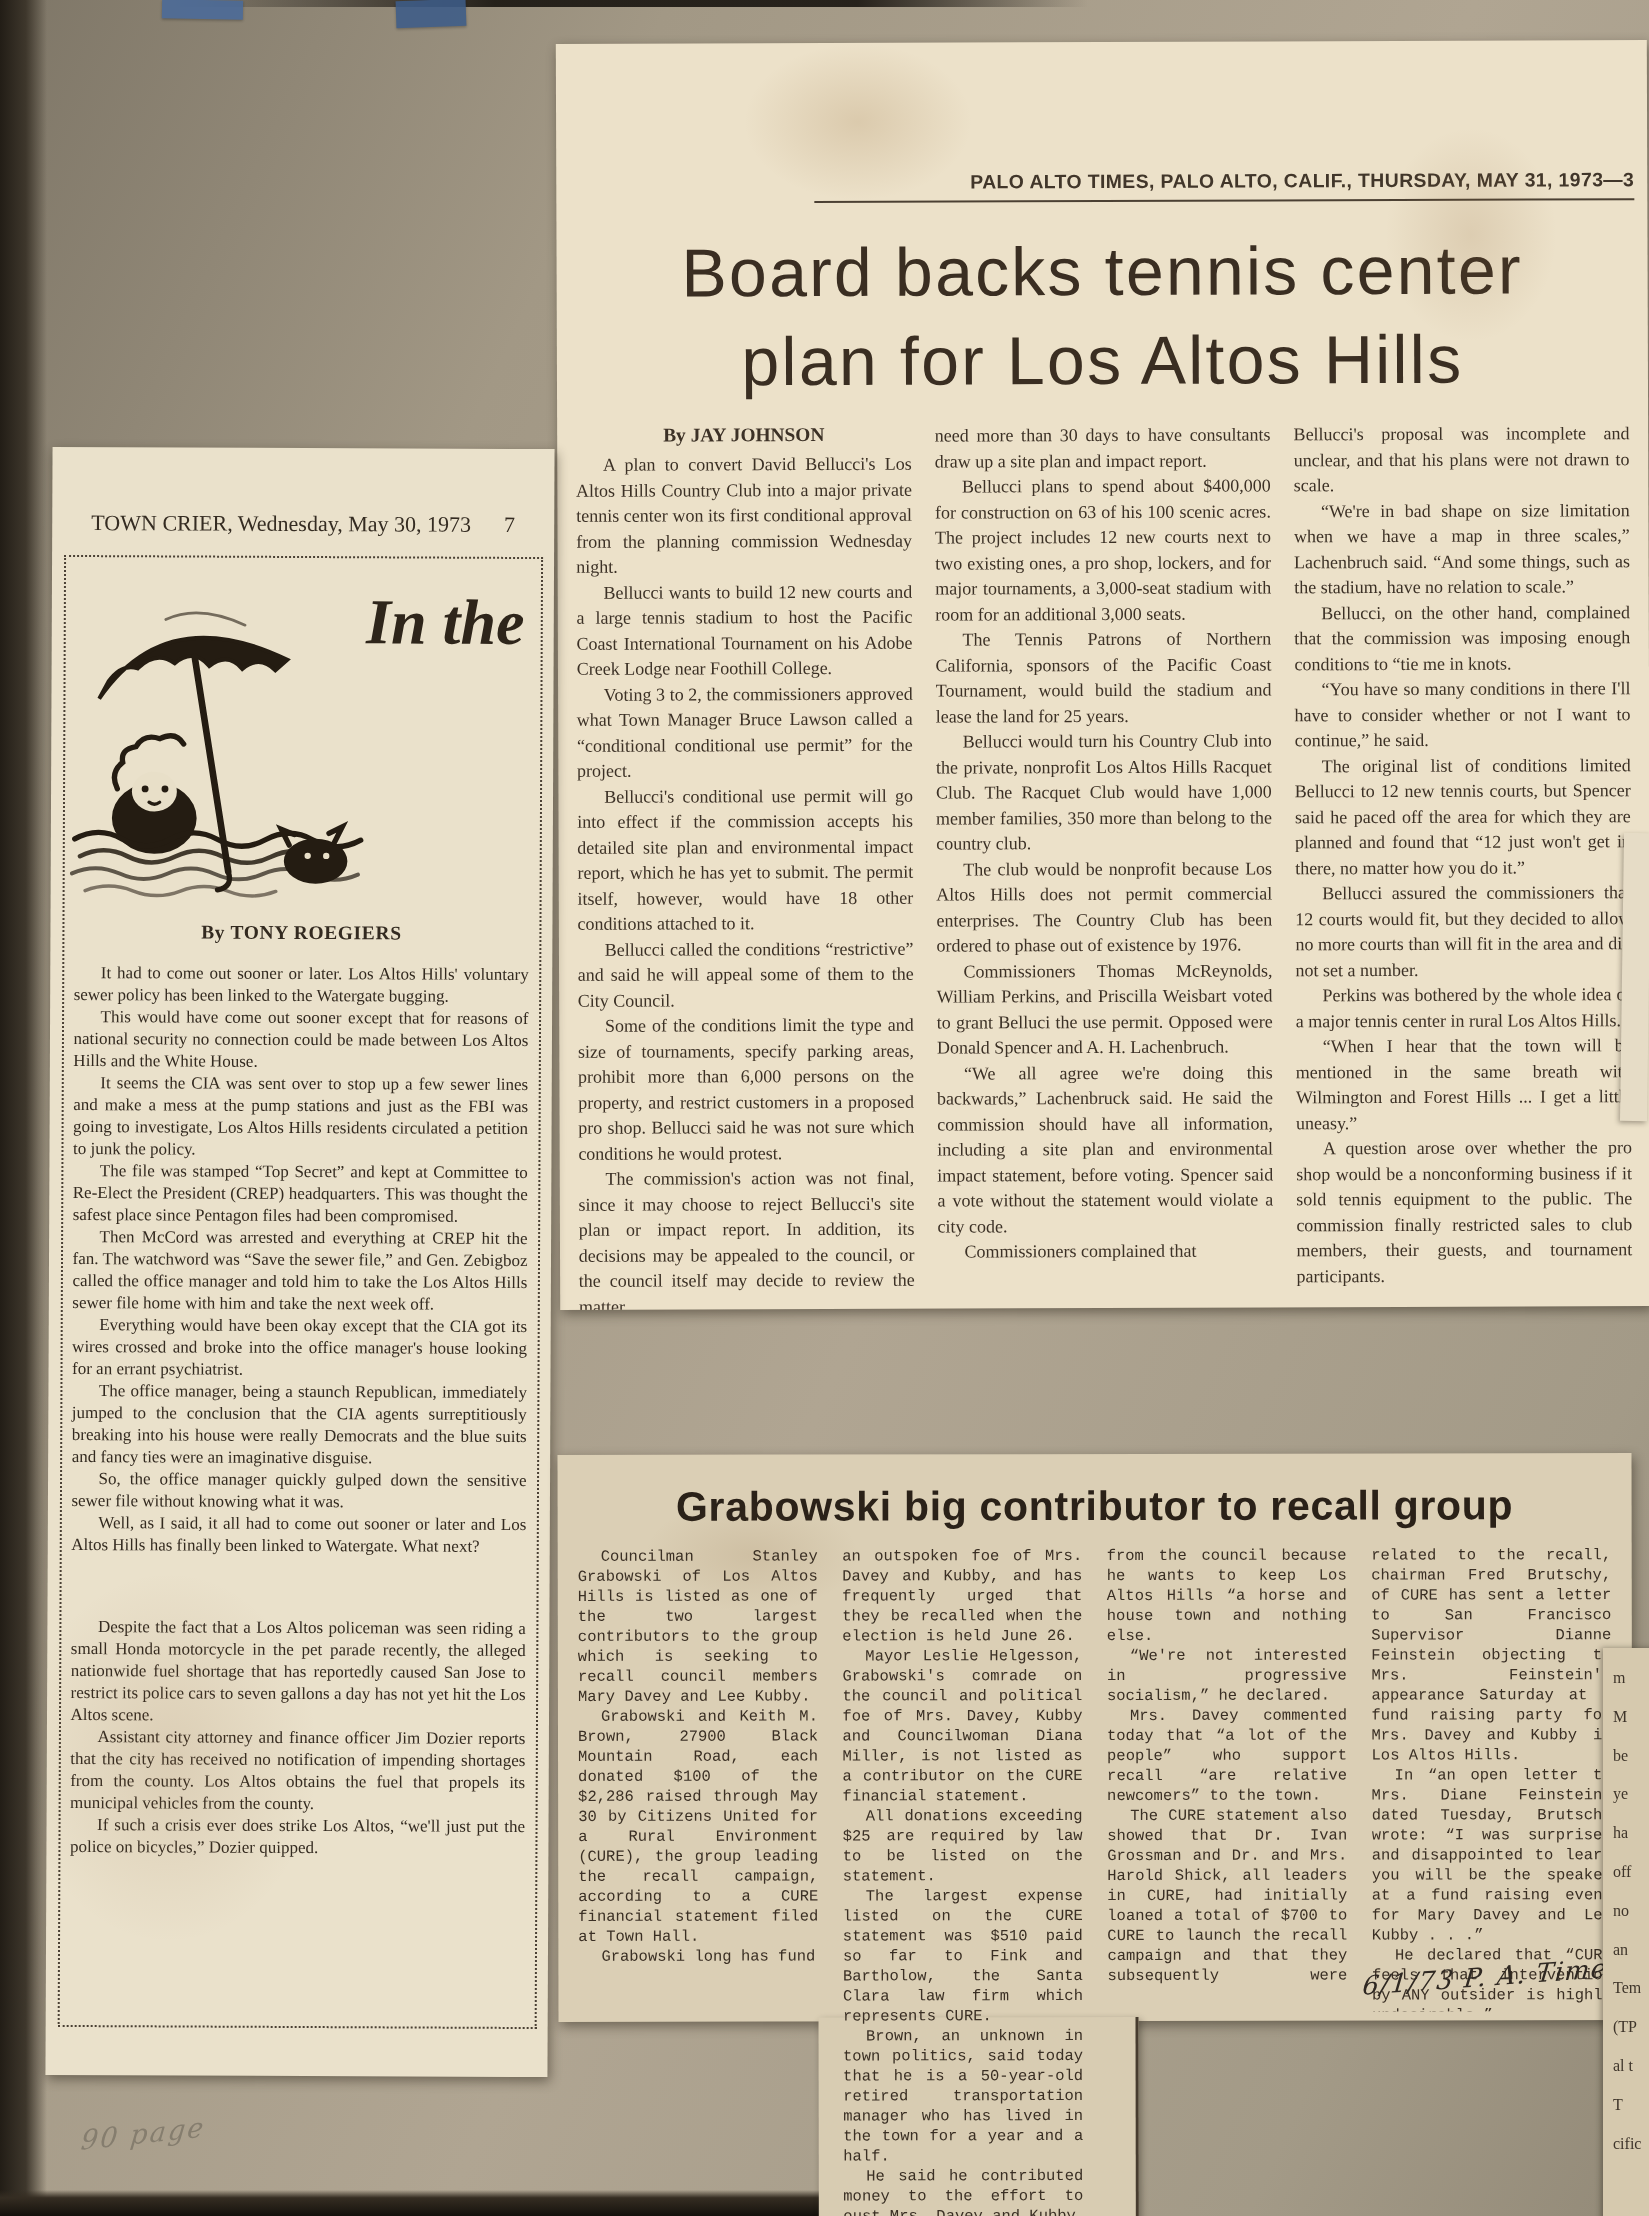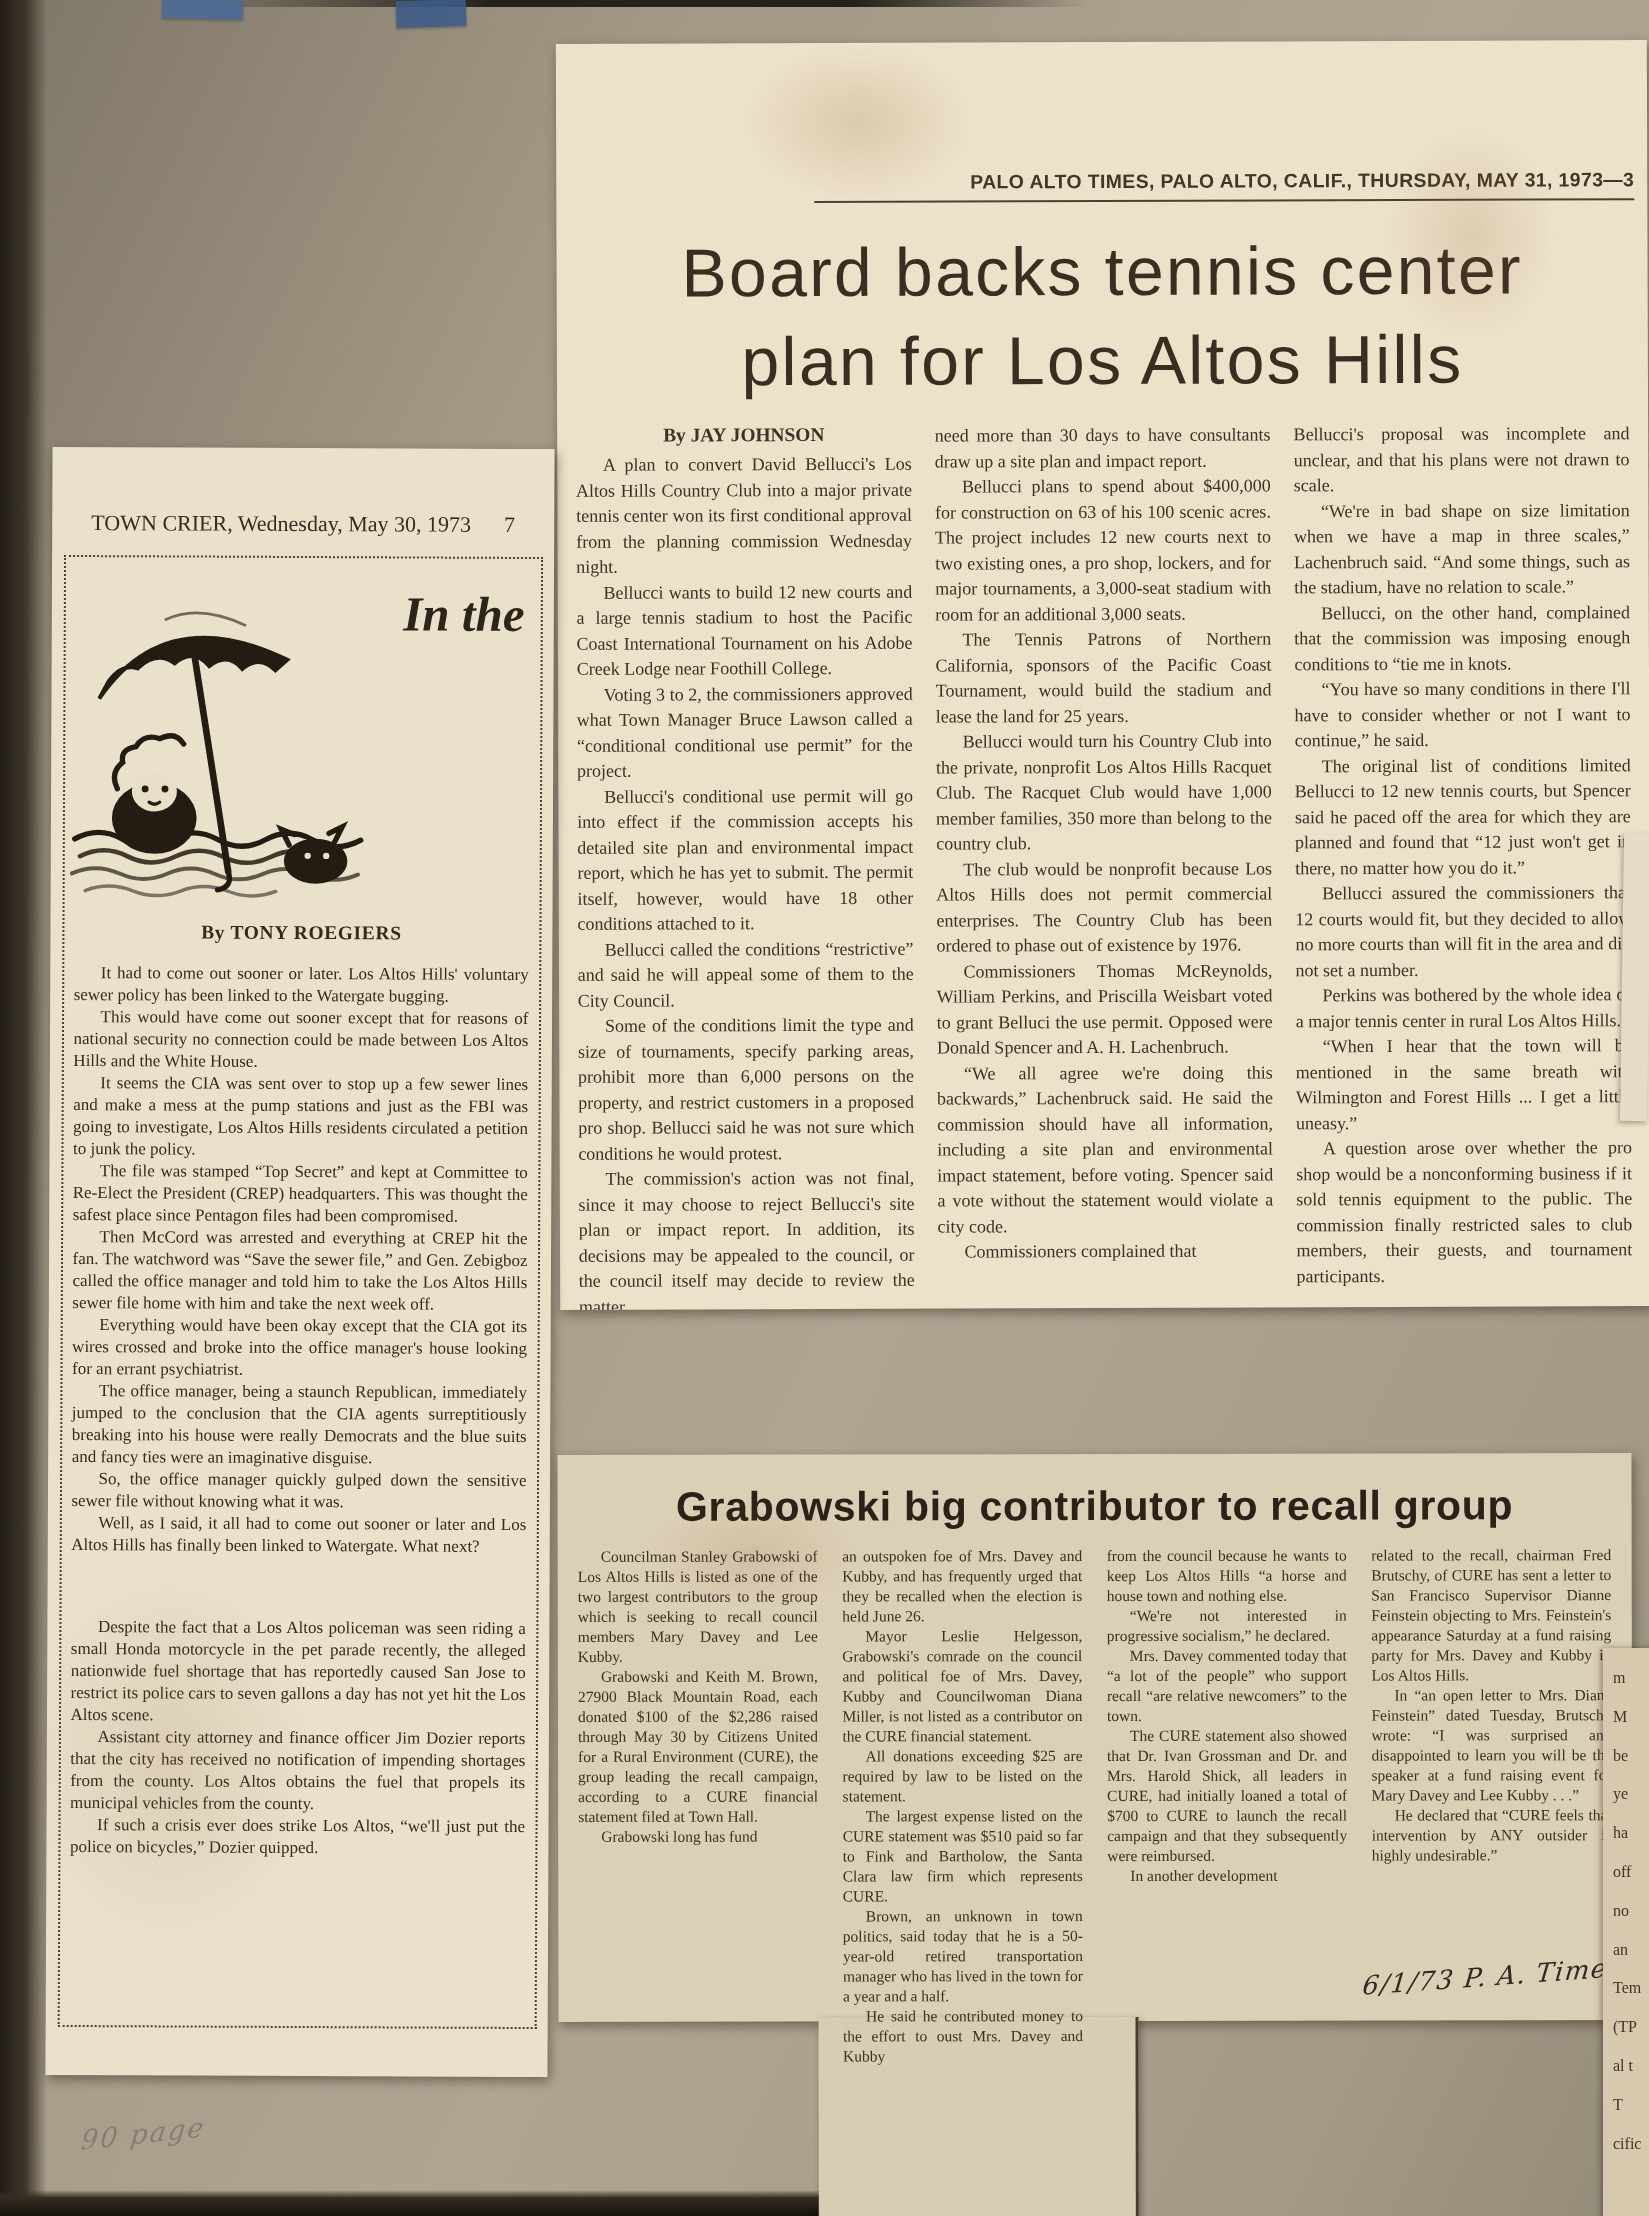--- a/index.html
+++ b/index.html
@@ -39,35 +39,35 @@
   
   .soup-clip{left:49px;top:448px;width:502px;height:1628px;background:#eae1cb;
              transform:rotate(0.25deg);overflow:hidden;color:#332a20;}
   .tc-masthead{margin-top:63px;text-align:center;font-size:22px;color:#352c22;}
   .tc-page{display:inline-block;margin-left:33px;}
   .soup-box{margin:18.7px 11.5px 0 11.5px;height:1468px;border:2.2px dotted #4a4034;
             padding:0 10px;overflow:hidden;}
   .soup-head{position:relative;height:360px;}
   .soup-illo{position:absolute;left:-4.3px;top:33px;width:309px;height:331px;}
   .soup-title{position:absolute;right:5.8px;top:27px;text-align:right;
-              font-style:italic;font-weight:700;font-size:49px;color:#2e251a;}
+              font-style:italic;font-weight:700;font-size:64px;color:#2e251a;}
   .soup-title span{display:block;}
   .soup-title .t1{margin-bottom:35px;}
   .soup-byline{margin:4.3px 0 18.7px 0;text-align:center;font-weight:700;font-size:19.4px;letter-spacing:0.7px;}
   .soup-body .para{font-size:17px;line-height:22px;}
   .soup-body .para:nth-child(10){margin-top:60px;}
 
   
   .grab-clip{left:558px;top:1454px;width:1074px;height:567px;background:#dbcfb5;
              transform:rotate(-0.1deg);overflow:visible;color:#3a2f24;}
   .grab-headline{margin:29px 14.4px 0 14.4px;text-align:center;font-family:"Liberation Sans",sans-serif;
                  font-weight:700;font-size:41px;letter-spacing:0.7px;color:#2a2118;}
   .gcols{display:flex;gap:24.5px;padding:16px 20px 0 20px;position:relative;z-index:2;}
   .gcol{width:240px;}
-  .gcol .para{font-size:15.5px;line-height:20px;text-indent:23px;}
+  .gcol .para{font-size:15.5px;line-height:20px;text-indent:23px;font-family:Liberation Mono, monospace;}
   .gcol1,.gcol3{max-height:440px;overflow:hidden;}
   .gcol2{min-height:633px;}
   .gcol4{max-height:466px;overflow:hidden;}
   .grab-tail{position:absolute;left:260px;top:563px;width:317px;height:216px;
              background:#d8ccb2;border-right:3.6px solid #473c2f;z-index:1;
              box-shadow:2.2px 2.9px 7.2px rgba(30,24,14,.4);}
   .handwriting{font-family:"DejaVu Serif",serif;font-style:italic;}
   .hw-date{position:absolute;right:10px;top:508px;z-index:3;font-size:26px;color:#2f2822;
            transform:rotate(-4deg) skewX(-10deg);letter-spacing:1.4px;}
   .hw-pencil{position:absolute;left:81px;top:2118px;font-size:27px;color:#857d6e;

